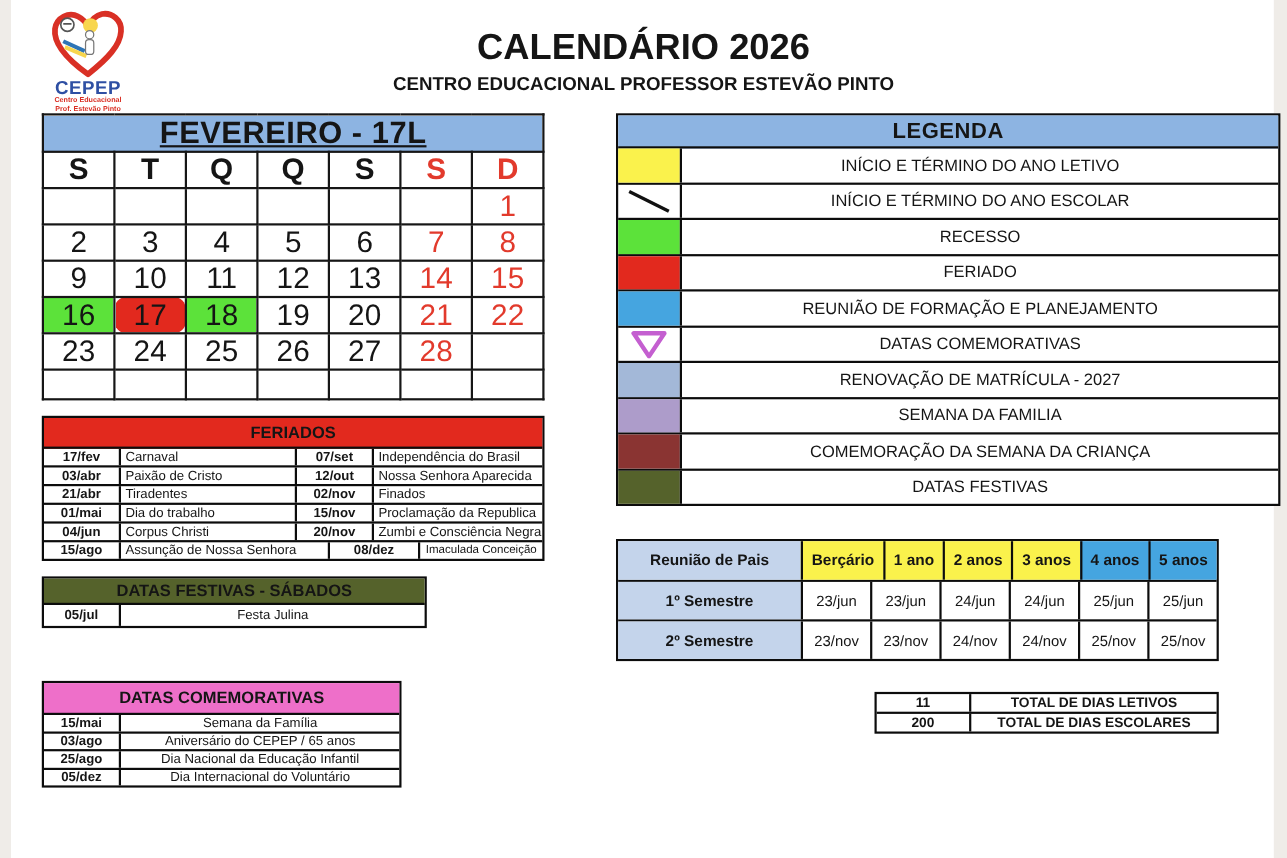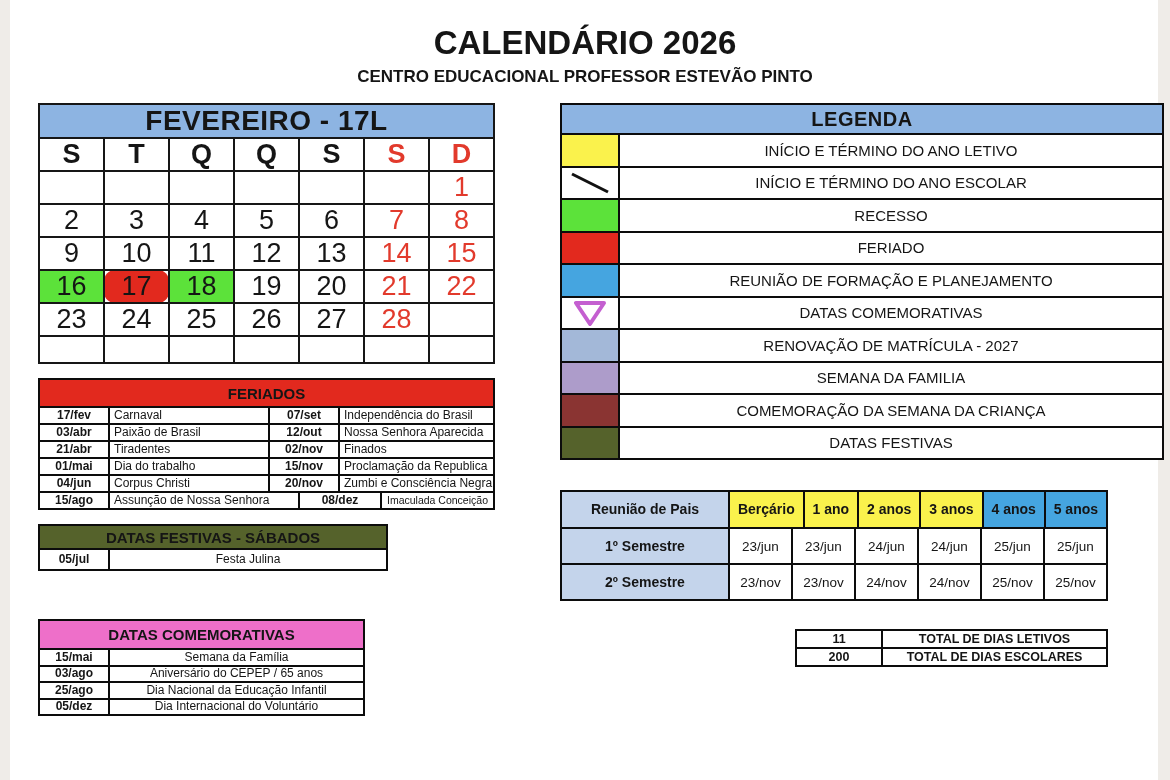--- a/index.html
+++ b/index.html
@@ -79,28 +79,43 @@
   .totals .cell { font-weight:bold; font-size:12.5px; justify-content:center; text-align:center; }
   .totals .tnum { flex:0 0 84px; }
 </style>
 </head>
 <body>
 
 <div id="page">
   <div class="edge edge-left"></div>
   <div class="edge edge-right"></div>
 
+  <div class="logo">
+    <svg width="76" height="66" viewBox="0 0 100 88">
+      <path d="M50,82 C22,62 8,44 10,27 C12,13 27,6 38,12 C44,15 48,20 50,25 C53,17 59,11 67,9 C79,7 91,16 90,30 C89,47 74,63 50,82 Z" fill="none" stroke="#D93025" stroke-width="7" stroke-linejoin="round"></path>
+      <circle cx="53" cy="23" r="9" fill="#F8D64E"></circle>
+      <circle cx="25" cy="22" r="8" fill="#ffffff" stroke="#555" stroke-width="2"></circle>
+      <line x1="20" y1="21" x2="30" y2="21" stroke="#555" stroke-width="2"></line>
+      <line x1="20" y1="42" x2="46" y2="54" stroke="#2E75B6" stroke-width="5"></line>
+      <line x1="22" y1="49" x2="48" y2="60" stroke="#F8D64E" stroke-width="5"></line>
+      <circle cx="52" cy="34" r="5" fill="#ffffff" stroke="#777" stroke-width="1.5"></circle>
+      <rect x="47" y="40" width="10" height="18" rx="4" fill="#ffffff" stroke="#777" stroke-width="1.5"></rect>
+    </svg>
+    <div class="logo-name">CEPEP</div>
+    <div class="logo-sub">Centro Educacional</div>
+    <div class="logo-sub">Prof. Estevão Pinto</div>
+  </div>
 
   <div class="title">CALENDÁRIO 2026</div>
   <div class="subtitle">CENTRO EDUCACIONAL PROFESSOR ESTEVÃO PINTO</div>
 
   <table class="cal">
     <thead>
       <tr>
-          <th class="cal-title" colspan="7" style="background: rgb(141, 180, 226);">FEVEREIRO - 17L</th>
+          <th class="cal-title" colspan="7" style="background: rgb(141, 180, 226); text-decoration: underline;">FEVEREIRO - 17L</th>
         </tr>
       <tr class="cal-dayhdr" id="cal-days">
           <th>S</th>
           <th>T</th>
           <th>Q</th>
           <th>Q</th>
           <th>S</th>
           <th class="wkend">S</th>
           <th class="wkend">D</th>
         </tr>
@@ -167,21 +182,21 @@
     <div class="sec-header" id="feriados-hdr" style="background: rgb(226, 41, 30);">FERIADOS</div>
     <div id="feriados-rows">
         <div class="rowline">
           <div class="cell c-bold" style="flex: 0 0 68px;">17/fev</div>
           <div class="cell c-left" style="flex: 0 0 160px;">Carnaval</div>
           <div class="cell c-bold" style="flex: 0 0 70px;">07/set</div>
           <div class="cell c-grow c-left">Independência do Brasil</div>
         </div>
         <div class="rowline">
           <div class="cell c-bold" style="flex: 0 0 68px;">03/abr</div>
-          <div class="cell c-left" style="flex: 0 0 160px;">Paixão de Brasil</div>
+          <div class="cell c-left" style="flex: 0 0 160px;">Paixão de Cristo</div>
           <div class="cell c-bold" style="flex: 0 0 70px;">12/out</div>
           <div class="cell c-grow c-left">Nossa Senhora Aparecida</div>
         </div>
         <div class="rowline">
           <div class="cell c-bold" style="flex: 0 0 68px;">21/abr</div>
           <div class="cell c-left" style="flex: 0 0 160px;">Tiradentes</div>
           <div class="cell c-bold" style="flex: 0 0 70px;">02/nov</div>
           <div class="cell c-grow c-left">Finados</div>
         </div>
         <div class="rowline">

